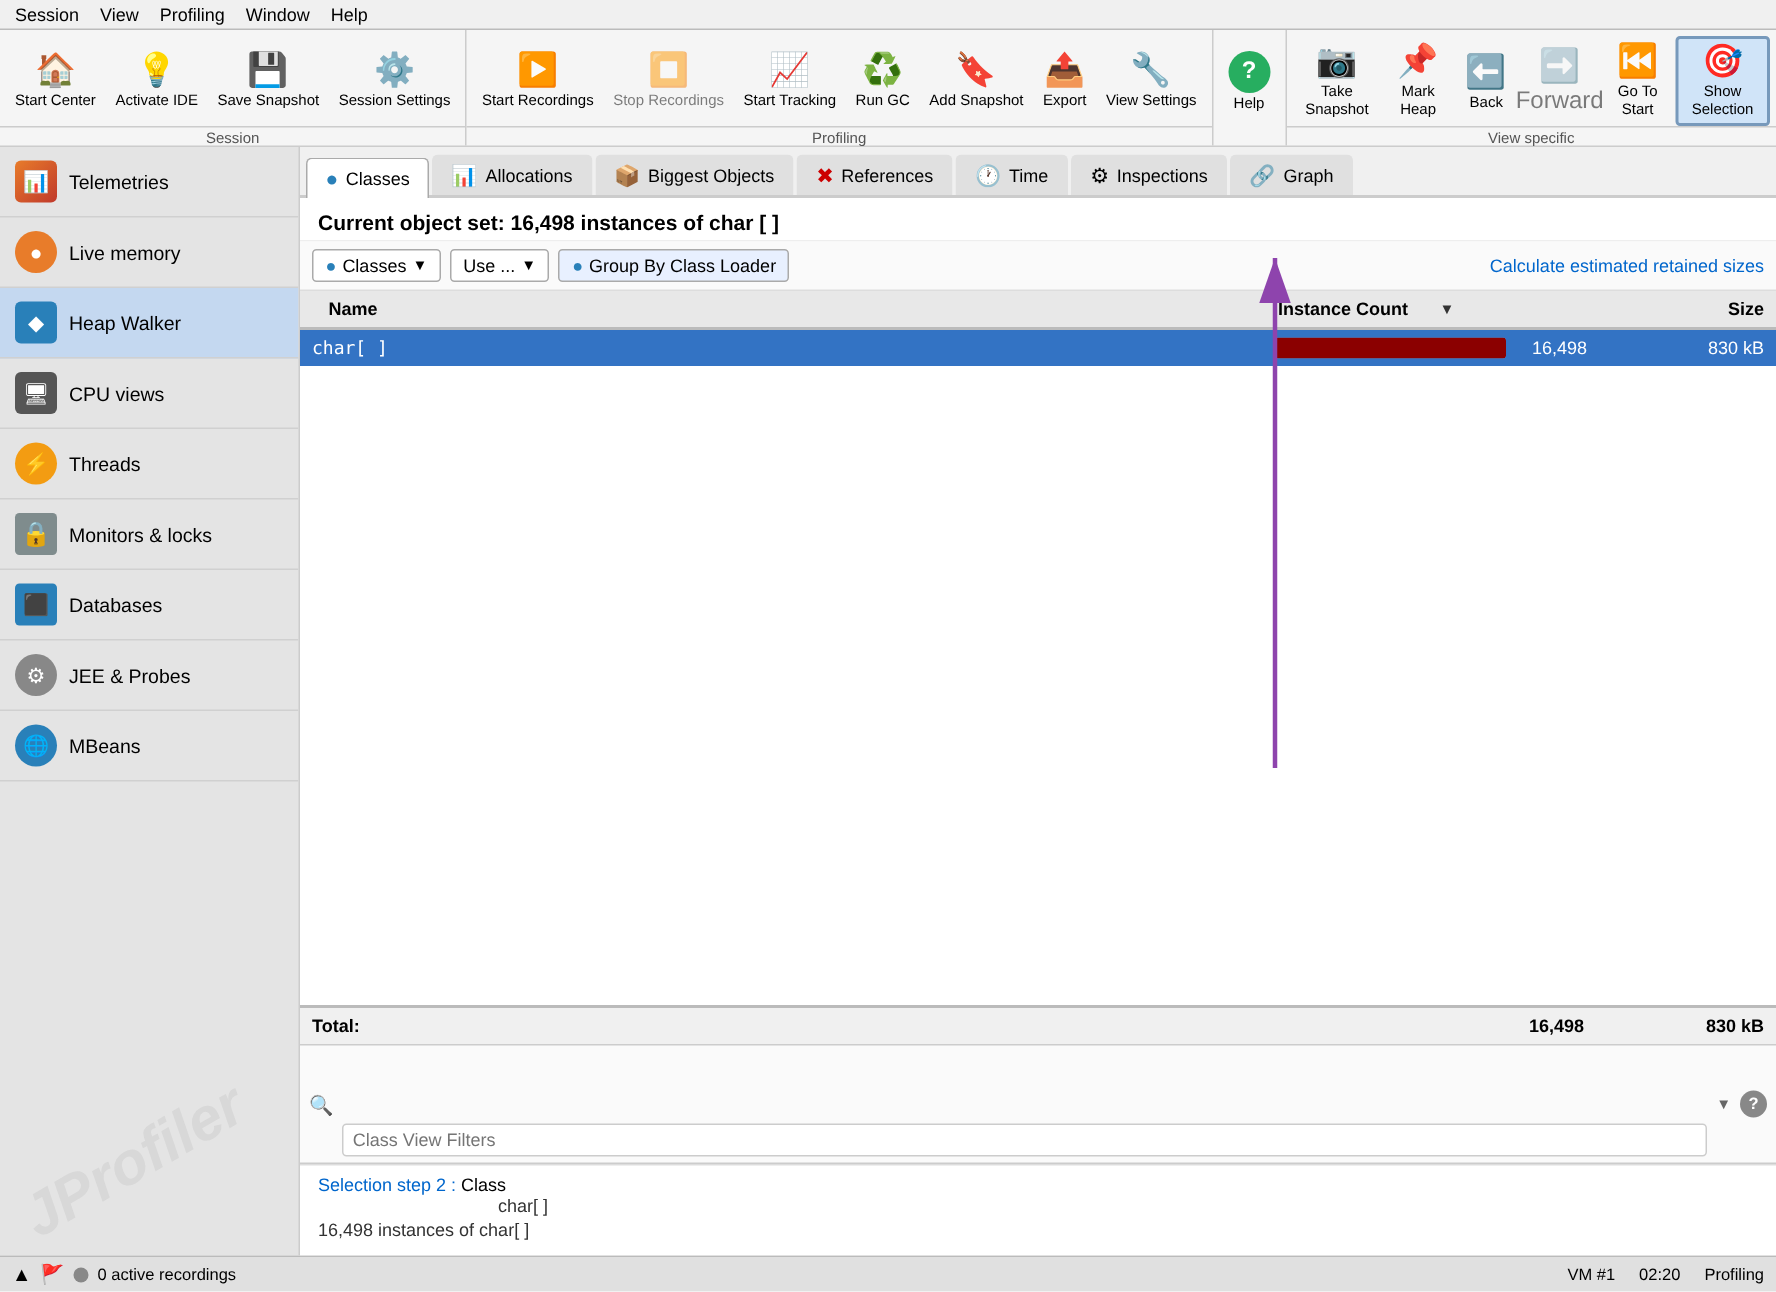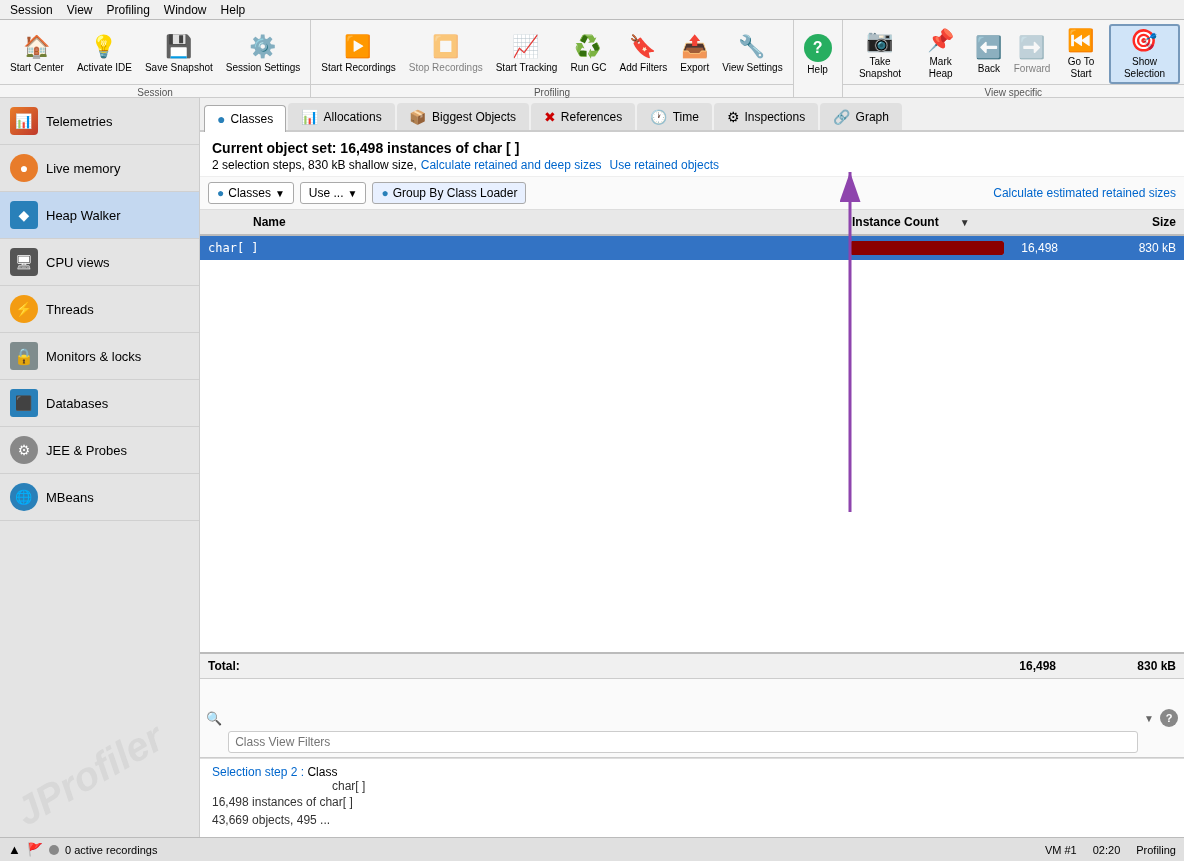--- a/index.html
+++ b/index.html
@@ -54,21 +54,21 @@
       <div style="display:flex;flex-direction:column;align-items:center;justify-content:center;padding:3px 5px;cursor:pointer;border:1px solid transparent;border-radius:3px;min-width:40px;height:60px;gap:2px;">
         <div style="font-size:22px;">📈</div>
         <span style="font-size:10px;text-align:center;line-height:1.2;">Start Tracking</span>
       </div>
       <div style="display:flex;flex-direction:column;align-items:center;justify-content:center;padding:3px 5px;cursor:pointer;border:1px solid transparent;border-radius:3px;min-width:40px;height:60px;gap:2px;">
         <div style="font-size:22px;">♻️</div>
         <span style="font-size:10px;text-align:center;line-height:1.2;">Run GC</span>
       </div>
       <div style="display:flex;flex-direction:column;align-items:center;justify-content:center;padding:3px 5px;cursor:pointer;border:1px solid transparent;border-radius:3px;min-width:40px;height:60px;gap:2px;">
         <div style="font-size:22px;">🔖</div>
-        <span style="font-size:10px;text-align:center;line-height:1.2;">Add Filters</span>
+        <span style="font-size:10px;text-align:center;line-height:1.2;">Add Snapshot</span>
       </div>
       <div style="display:flex;flex-direction:column;align-items:center;justify-content:center;padding:3px 5px;cursor:pointer;border:1px solid transparent;border-radius:3px;min-width:40px;height:60px;gap:2px;">
         <div style="font-size:22px;">📤</div>
         <span style="font-size:10px;text-align:center;line-height:1.2;">Export</span>
       </div>
       <div style="display:flex;flex-direction:column;align-items:center;justify-content:center;padding:3px 5px;cursor:pointer;border:1px solid transparent;border-radius:3px;min-width:40px;height:60px;gap:2px;">
         <div style="font-size:22px;">🔧</div>
         <span style="font-size:10px;text-align:center;line-height:1.2;">View Settings</span>
       </div>
     </div>
@@ -96,21 +96,21 @@
       <div style="display:flex;flex-direction:column;align-items:center;justify-content:center;padding:3px 5px;cursor:pointer;border:1px solid transparent;border-radius:3px;min-width:42px;height:60px;gap:2px;">
         <div style="font-size:22px;">📌</div>
         <span style="font-size:10px;text-align:center;line-height:1.2;">Mark Heap</span>
       </div>
       <div style="display:flex;flex-direction:column;align-items:center;justify-content:center;padding:3px 5px;cursor:pointer;border:1px solid transparent;border-radius:3px;min-width:42px;height:60px;gap:2px;">
         <div style="font-size:22px;">⬅️</div>
         <span style="font-size:10px;text-align:center;">Back</span>
       </div>
       <div style="display:flex;flex-direction:column;align-items:center;justify-content:center;padding:3px 5px;cursor:pointer;border:1px solid transparent;border-radius:3px;min-width:42px;height:60px;gap:2px;opacity:0.5;">
         <div style="font-size:22px;">➡️</div>
-        <span style="font-size:10px;text-align:center;">Forward</span>
+        <span style="font-size:16px;text-align:center;">Forward</span>
       </div>
       <div style="display:flex;flex-direction:column;align-items:center;justify-content:center;padding:3px 5px;cursor:pointer;border:1px solid transparent;border-radius:3px;min-width:42px;height:60px;gap:2px;">
         <div style="font-size:22px;">⏮️</div>
         <span style="font-size:10px;text-align:center;line-height:1.2;">Go To Start</span>
       </div>
       <div style="display:flex;flex-direction:column;align-items:center;justify-content:center;padding:3px 5px;cursor:pointer;border:2px solid #7799bb;border-radius:3px;min-width:42px;height:60px;gap:2px;background:#d0e4f8;">
         <div style="font-size:22px;">🎯</div>
         <span style="font-size:10px;text-align:center;line-height:1.2;">Show Selection</span>
       </div>
     </div>
@@ -188,26 +188,20 @@
         <span>Inspections</span>
       </div>
       <div style="display:flex;align-items:center;gap:5px;padding:5px 12px;cursor:pointer;border:1px solid transparent;border-bottom:none;border-radius:4px 4px 0 0;margin-right:2px;font-size:12px;background:#e0e0e0;">
         <span style="font-size:14px;">🔗</span>
         <span>Graph</span>
       </div>
     </div>
 
     <div style="padding:8px 12px 4px;background:#fff;border-bottom:1px solid #eee;">
       <div style="font-size:14px;font-weight:bold;">Current object set:  16,498 instances of char [ ]</div>
-      <div style="display:flex;align-items:center;gap:4px;margin-top:2px;font-size:12px;">
-        <span>2 selection steps, 830 kB shallow size,</span>
-        <a style="color:#0066cc;cursor:pointer;text-decoration:none;">Calculate retained and deep sizes</a>
-        <span>  </span>
-        <a style="color:#0066cc;cursor:pointer;text-decoration:none;">Use retained objects</a>
-      </div>
     </div>
 
     <div style="display:flex;align-items:center;gap:6px;padding:5px 8px;border-bottom:1px solid #ddd;background:#fafafa;">
       <div style="display:flex;align-items:center;gap:4px;padding:3px 8px;border:1px solid #aaa;border-radius:3px;cursor:pointer;background:#fff;font-size:12px;">
         <span style="color:#2980b9;font-size:12px;">●</span>
         <span>Classes</span>
         <span style="font-size:10px;">▼</span>
       </div>
       <div style="display:flex;align-items:center;gap:4px;padding:3px 8px;border:1px solid #aaa;border-radius:3px;cursor:pointer;background:#fff;font-size:12px;">
         <span>Use ...</span>
@@ -216,21 +210,21 @@
       <div style="display:flex;align-items:center;gap:4px;padding:3px 8px;border:1px solid #aaa;border-radius:3px;cursor:pointer;background:#e8f0ff;font-size:12px;">
         <span style="color:#2980b9;font-size:12px;">●</span>
         <span>Group By Class Loader</span>
       </div>
       <a style="margin-left:auto;color:#0066cc;cursor:pointer;text-decoration:none;font-size:12px;">Calculate estimated retained sizes</a>
     </div>
 
     <div style="flex:1;overflow:hidden;display:flex;flex-direction:column;min-height:0;">
 
       <div style="display:flex;background:#e8e8e8;border-bottom:2px solid #bbb;height:26px;align-items:center;font-weight:bold;font-size:12px;flex-shrink:0;">
-        <div style="flex:1;padding:0 8px;cursor:pointer;margin-left:45px;">Name</div>
+        <div style="flex:1;padding:0 19px;cursor:pointer;">Name</div>
         <div style="width:220px;padding:0 8px;cursor:pointer;display:flex;align-items:center;gap:21px;">
           <span>Instance Count</span>
           <span style="font-size:10px;color:#333;">▼</span>
         </div>
         <div style="width:120px;padding:0 8px;text-align:right;cursor:pointer;">Size</div>
       </div>
 
       <div style="flex:1;overflow-y:auto;min-height:0;">
 
         <div style="display:flex;align-items:center;height:24px;background:#3373c4;color:#fff;cursor:pointer;">
@@ -262,21 +256,20 @@
     </div>
 
     <div style="padding:6px 12px;background:#fff;border-top:1px solid #ddd;font-size:12px;overflow-y:auto;flex-shrink:0;max-height:160px;">
       <div style="margin-bottom:4px;">
         <span><a style="color:#0066cc;cursor:pointer;font-weight:500;text-decoration:none;">Selection step 2 :</a>
         <span>Class</span></span>
         <div style="padding-left:120px;color:#333;">char[ ]</div>
         <div style="color:#333;margin-top:2px;">16,498 instances of char[ ]</div>
       </div>
       <div style="margin-bottom:4px;">
-        <div style="color:#333;margin-top:2px;">43,669 objects, 495 ...</div>
       </div>
     </div>
 
     <svg style="position:absolute;top:34px;left:430px;width:300px;height:420px;pointer-events:none;z-index:20;" viewBox="0 0 300 420">
       <defs>
         <marker id="arrowhead" markerWidth="10" markerHeight="7" refX="10" refY="3.5" orient="auto">
           <polygon points="0 0, 10 3.5, 0 7" fill="#8e44ad"></polygon>
         </marker>
       </defs>
       <line x1="220" y1="380" x2="220" y2="40" stroke="#8e44ad" stroke-width="3" marker-end="url(#arrowhead)"></line>

